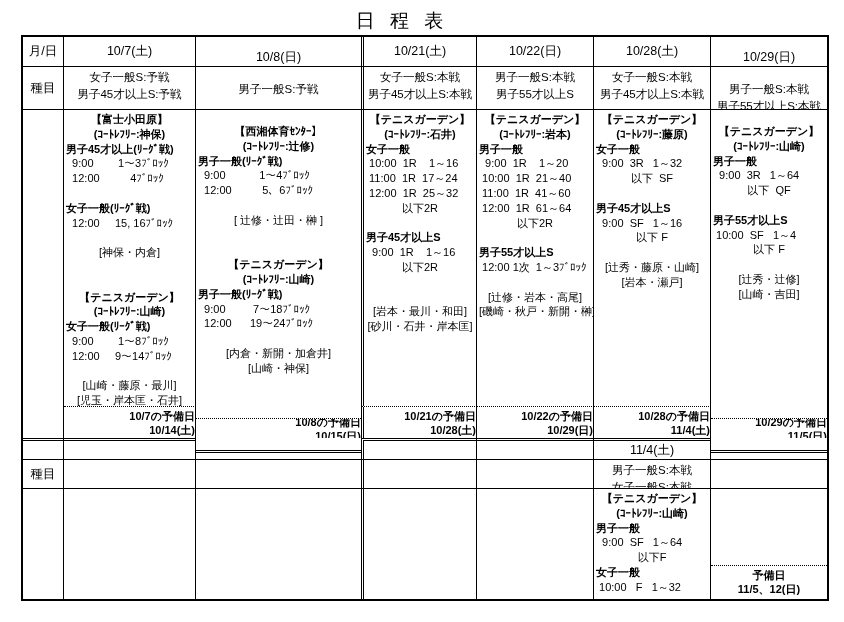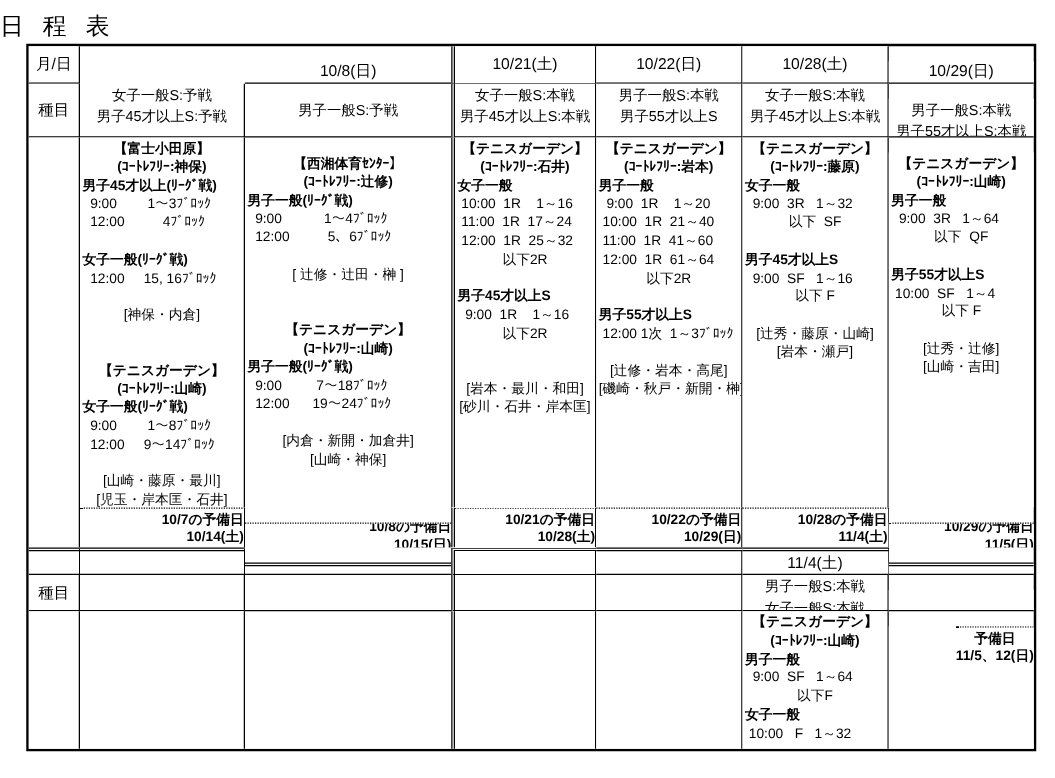--- a/index.html
+++ b/index.html
@@ -2,21 +2,21 @@
 <html><head>
 <meta charset="utf-8">
 <style>
   html,body{margin:0;padding:0;}
   body{
     width:844px;height:622px;background:#fff;color:#000;position:relative;
     font-family:"Liberation Sans","DejaVu Sans",sans-serif;
     -webkit-font-smoothing:none;
   }
   .title{
-    position:absolute;top:8px;left:0;width:804px;
+    position:absolute;top:8px;left:0;width:804px;text-align:center;
     font-size:19px;letter-spacing:5px;color:#000;
   }
   .tbl{
     position:absolute;left:21px;top:35px;
     display:grid;
     grid-template-columns:41px 132px 165px 116px 117px 117px 116px;
     grid-template-rows:30px 43px 296px 32px 22px 29px 110px;
     border:2px solid #000;background:#fff;
   }
   .c{border-right:1px solid #000;border-bottom:1px solid #000;box-sizing:border-box;overflow:hidden;background:#fff;}
@@ -31,33 +31,34 @@
   .row5{grid-row:5}.row6{grid-row:6}.row7{grid-row:7}
   .hdr{display:flex;align-items:center;justify-content:center;font-size:12.5px;}
   .ev{padding:2px 3px;font-size:11.5px;text-align:center;}
   .ev .ln{line-height:17px;min-height:17px;}
   .det{padding:2px 2px 0 2px;font-size:11px;}
   .ln{line-height:14.8px;min-height:14.8px;white-space:pre;}
   .ln.b{font-weight:bold;}
   .ln.cn{text-align:center;}
   .res{display:flex;flex-direction:column;justify-content:center;font-size:11px;}
   .res .ln{font-weight:bold;text-align:center;line-height:14px;min-height:14px;}
-  .flexcol{display:flex;flex-direction:row;}
+  .flexcol{display:flex;flex-direction:column;}
   .spacer{flex:1;}
   .resv{border-top:1px dotted #000;padding:2px 0 3px 0;font-size:11px;}
   .resv .ln{font-weight:bold;text-align:center;line-height:14px;min-height:14px;}
 </style>
 </head>
 <body>
 
 <div class="title">日 程 表</div>
 
 <div class="tbl">
 
   <div class="c hdr row1 col1">月/日</div>
+  <div class="c hdr row1 col2">10/7(土)</div>
   <div class="c hdr row1 col3 nr">10/8(日)</div>
   <div class="c hdr row1 col4 dl">10/21(土)</div>
   <div class="c hdr row1 col5">10/22(日)</div>
   <div class="c hdr row1 col6">10/28(土)</div>
   <div class="c hdr row1 col7 nr">10/29(日)</div>
 
   <div class="c hdr row2 col1">種目</div>
   <div class="c ev row2 col2">
       <div class="ln">女子一般S:予戦</div>
       <div class="ln">男子45才以上S:予戦</div>

